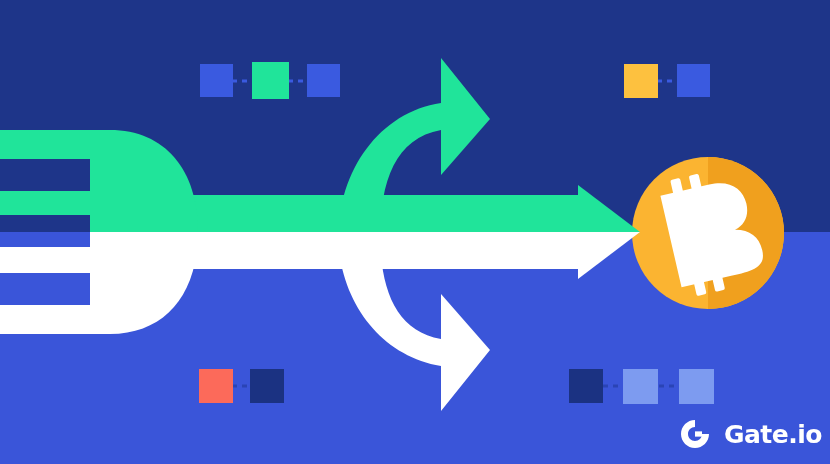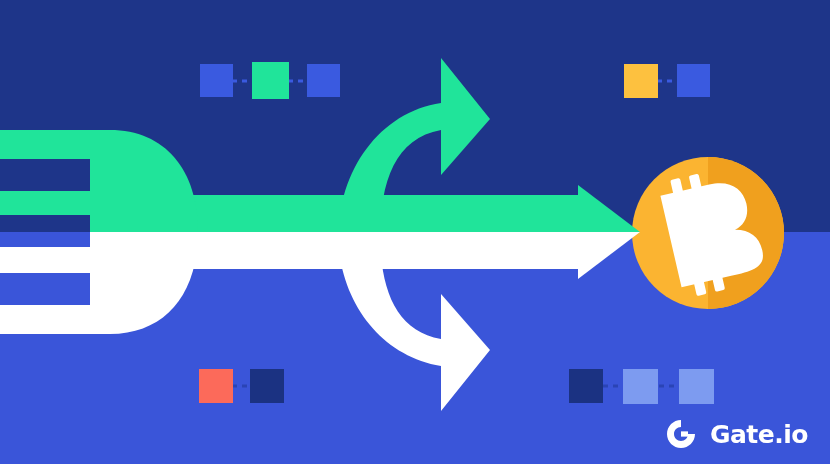--- a/index.html
+++ b/index.html
@@ -21,21 +21,21 @@
   #stage svg.layer {
     position: absolute;
     left: 0;
     top: 0;
     width: 830px;
     height: 464px;
     display: block;
   }
   .brand-lockup {
     position: absolute;
-    right: 22px;
+    right: 8px;
     bottom: 14px;
     display: flex;
     align-items: center;
     gap: 15px;
     height: 32px;
   }
   .brand-mark {
     width: 28px;
     height: 28px;
     display: block;

